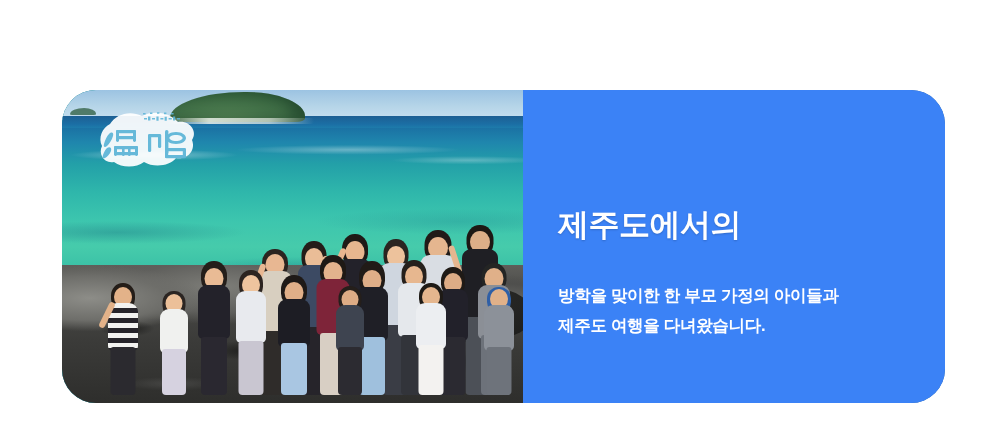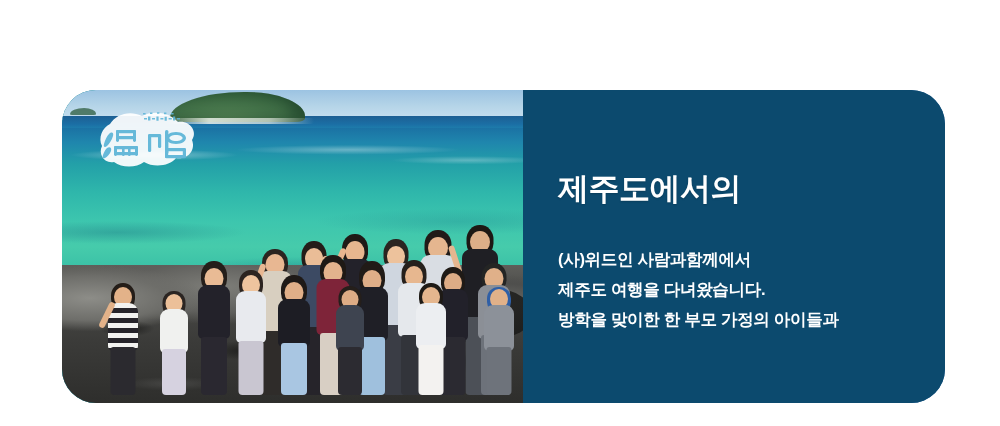--- a/index.html
+++ b/index.html
@@ -215,22 +215,22 @@
     top: 8px;
     width: 112px;
     height: 74px;
     z-index: 6;
   }
 
   
   .text-pane {
     position: relative;
     flex: 1;
-    background: #0c4a6e;
-    padding: 77px 0 0 35px;
+    background: #3b82f6;
+    padding: 113px 0 0 35px;
     box-sizing: border-box;
   }
   .headline {
     color: #ffffff;
     font-size: 31px;
     font-weight: bold;
     line-height: 44px;
     letter-spacing: -0.5px;
     margin: 0;
     text-shadow: 0 1px 2px rgba(0,0,0,.18);
@@ -454,20 +454,19 @@
 
   </div>
 
   <div class="text-pane">
 
     <h2 class="headline">
       <span class="hl-line">제주도에서의</span>
     </h2>
 
     <p class="bodytext">
-      <span class="bd-line">(사)위드인 사람과함께에서</span>
+      <span class="bd-line">방학을 맞이한 한 부모 가정의 아이들과</span>
       <span class="bd-line">제주도 여행을 다녀왔습니다.</span>
-      <span class="bd-line">방학을 맞이한 한 부모 가정의 아이들과</span>
     </p>
 
   </div>
 
 </div>
 
 </body></html>

